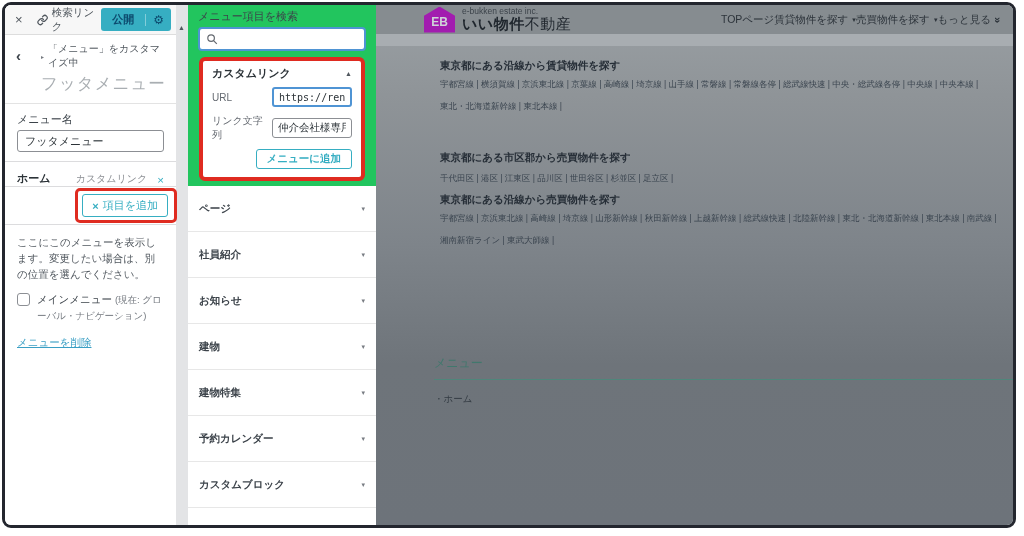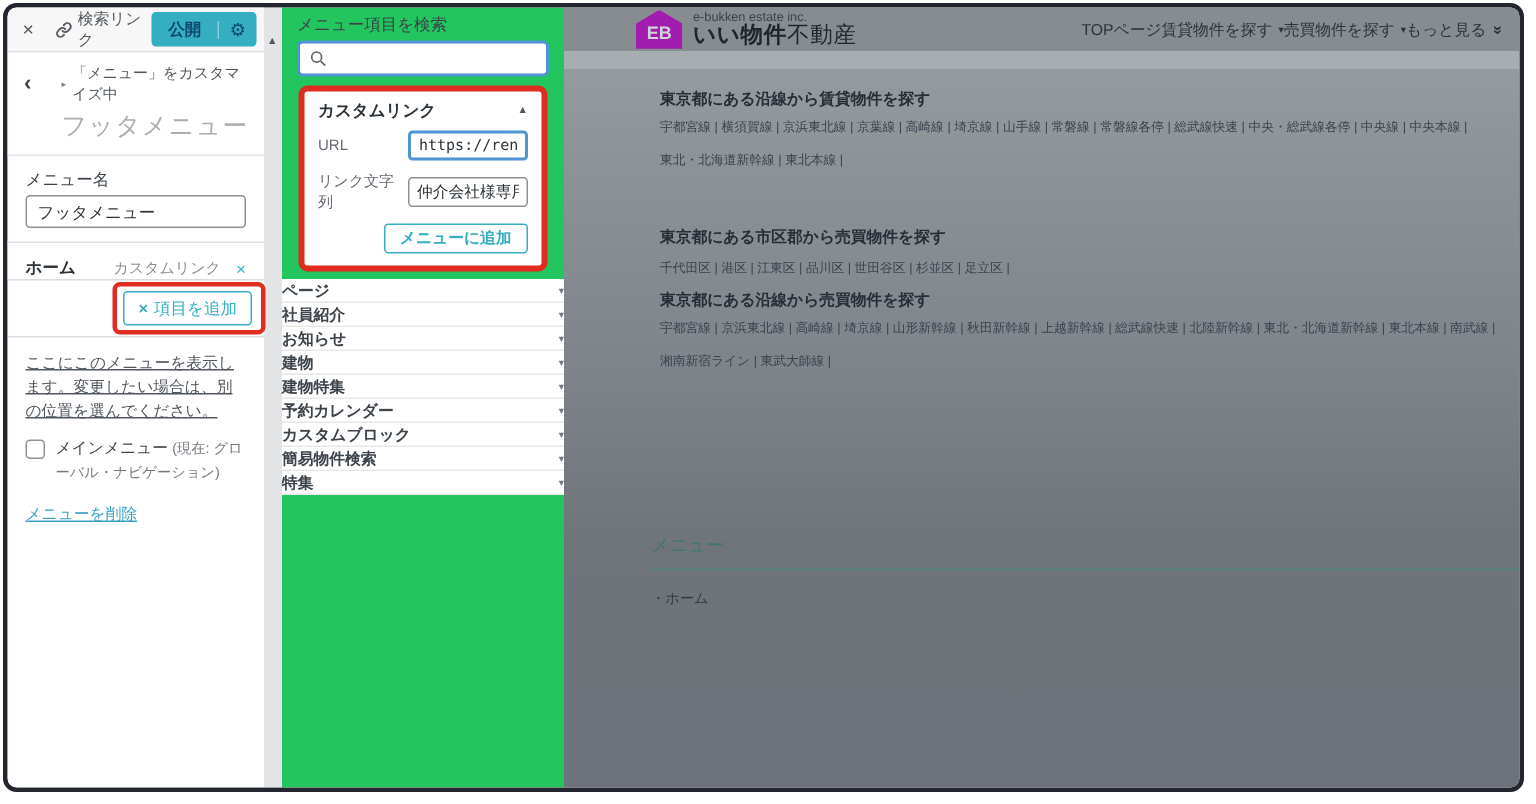--- a/index.html
+++ b/index.html
@@ -32,21 +32,21 @@
 
   .add-row { display:flex; justify-content:flex-end; padding:7px 8px; }
   .anno-wrap { position:relative; }
   .btn-secondary { display:flex; align-items:center; gap:4px; border:1px solid #36aec2; color:#36aec2; background:#fff; border-radius:3px; height:23px; padding:0 9px; font-size:11px; font-family:inherit; }
   .btn-secondary .bx { font-weight:bold; }
   .anno { position:absolute; left:-7px; right:-9px; top:-6px; bottom:-6px; border:3px solid #df2b20; border-radius:5px; pointer-events:none; z-index:6; }
 
   .side-hr { border-top:1px solid #dcdcde; }
   .display-toggle { padding:10px 12px; }
   .dt-head { font-size:11.5px; font-weight:bold; color:#2c3338; margin-bottom:6px; }
-  .dt-desc { font-size:10.5px; color:#50575e; line-height:1.5;text-decoration:underline; }
+  .dt-desc { font-size:10.5px; color:#50575e; line-height:1.5; }
   .cbrow { display:flex; gap:7px; margin-top:10px; font-size:10.5px; color:#3c434a; line-height:1.5; }
   .cb { width:13px; height:13px; border:1px solid #8c8f94; border-radius:3px; background:#fff; flex:none; margin-top:1px; }
   .cb-note { color:#757a80; font-size:9.5px; }
   .del-link { display:inline-block; margin-top:12px; font-size:10.5px; color:#3a9fc4; text-decoration:underline; }
 
   
   .gap { position:absolute; left:171px; top:0; bottom:0; width:12px; background:#e3e4e6; }
   .scrollup { position:absolute; left:2px; top:19px; font-size:7px; color:#50575e; }
 
   
@@ -59,21 +59,21 @@
   .cl-card { padding:5px 9px 5px; }
   .cl-head { display:flex; align-items:center; font-size:11px; font-weight:bold; color:#2c3338; height:14px; }
   .caret-up { margin-left:auto; font-size:7px; color:#50575e; }
   .fieldrow { display:flex; align-items:center; margin-top:7px; gap:6px; }
   .flabel { width:54px; flex:none; font-size:10px; color:#646970; }
   .finput { flex:1; min-width:0; height:20px; border:1px solid #8c8f94; border-radius:3px; padding:0 5px; font-size:10.5px; color:#2c3338; background:#fff; outline:none; }
   .furl { border:2px solid #4f94d4; font-family:"DejaVu Sans Mono",monospace; font-size:10px; }
   .btnrow { display:flex; justify-content:flex-end; margin:7px 0 3px; }
   .btn-addmenu { border:1px solid #36aec2; color:#36aec2; background:#fff; border-radius:3px; height:20px; padding:0 10px; font-size:10.5px; font-weight:bold; font-family:inherit; }
 
-  .acc-row { height:16px; display:flex; align-items:center; padding:0 0; background:#fff; border-bottom:1px solid #e7e7e7; font-size:10.5px; font-weight:bold; color:#3c434a; }
+  .acc-row { height:46px; display:flex; align-items:center; padding:0 11px; background:#fff; border-bottom:1px solid #e7e7e7; font-size:10.5px; font-weight:bold; color:#3c434a; }
   .caret-down { margin-left:auto; font-size:7px; color:#787c82; }
 
   
   .preview { position:absolute; left:371px; top:0; right:0; bottom:0; overflow:hidden;
     background:linear-gradient(180deg,#9aa0a4 0px,#8f9498 90px,#7e848a 240px,#6e747a 360px,#6d737a 100%); }
   .pnav { height:29px; background:#868c90; display:flex; align-items:center; }
   .plogo { width:31px; height:26px; margin-left:48px; background:#a21caf; color:#cfd4d8; font-weight:bold; font-size:12px;
     clip-path:polygon(50% 0,100% 36%,100% 100%,0 100%,0 36%); display:flex; align-items:flex-end; justify-content:center; padding-bottom:4px; }
   .pbrand { margin-left:7px; line-height:1.05; }
   .pbrand-en { font-size:8.5px; color:#3c434a; }

